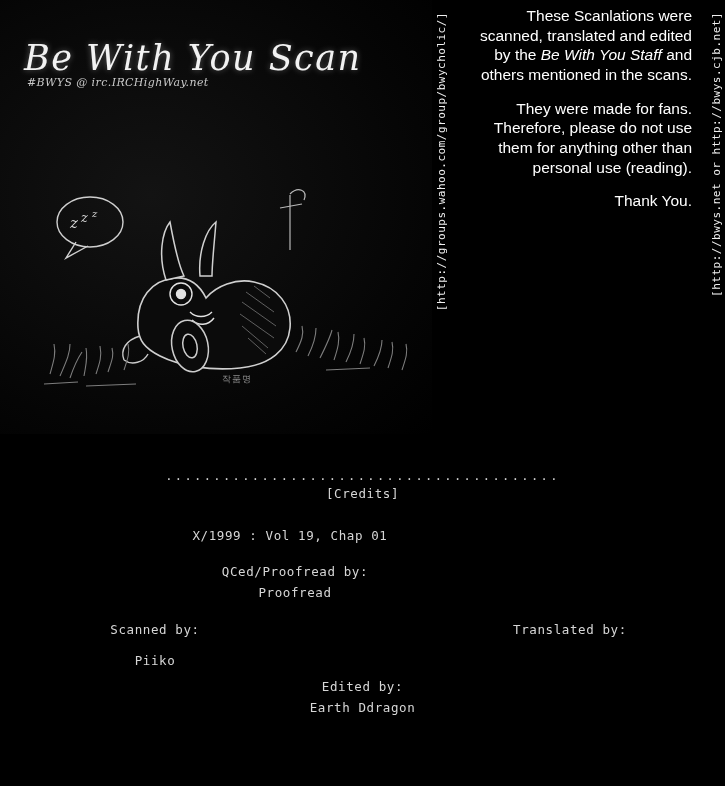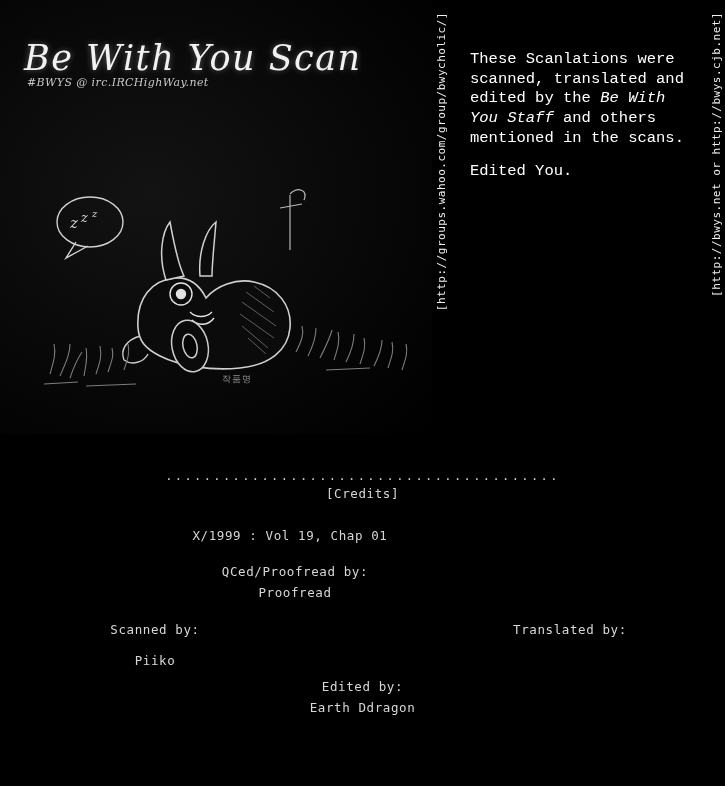--- a/index.html
+++ b/index.html
@@ -82,26 +82,25 @@
     top: 0;
     width: 293px;
     height: 434px;
     background: #000000;
   }
   .notice-body {
     position: absolute;
     left: 38px;
     top: 6px;
     width: 222px;
-    text-align: left;
-    font-family: Liberation Mono, monospace;
+    text-align: right;
+    font-family: Liberation Sans, sans-serif;
     font-size: 15.5px;
     line-height: 1.27;
     color: #ffffff;
-    margin-top: 44px;
   }
   .notice-body p { margin: 0 0 14px 0; }
   .notice-body p:last-child { margin-bottom: 0; }
   .notice-body em { font-style: italic; }
   .thanks { margin-top: 18px; }
 
   .vlink {
     position: absolute;
     writing-mode: vertical-rl;
     transform: rotate(180deg);
@@ -258,21 +257,22 @@
 
     <div class="sketch-caption">작품명</div>
   </div>
 
   <div class="notice-panel">
     <div class="vlink vlink-left">[http://groups.wahoo.com/group/bwycholic/]</div>
     <div class="vlink vlink-right">[http://bwys.net or http://bwys.cjb.net]</div>
 
     <div class="notice-body">
       <p><span>These Scanlations were scanned, translated and edited by the </span><em>Be With You Staff</em><span> and others mentioned in the scans.</span></p>
-      <p class="thanks">Edited You.</p>
+      <p>They were made for fans. Therefore, please do not use them for anything other than personal use (reading).</p>
+      <p class="thanks">Thank You.</p>
     </div>
   </div>
 
   <div class="credits">
     <div class="dots">.........................................</div>
     <div class="credits-head">[Credits]</div>
     <div class="credits-series">X/1999 : Vol 19, Chap 01</div>
 
     <div class="credit-group g-qc">
       <div class="credit-role">QCed/Proofread by:</div>

